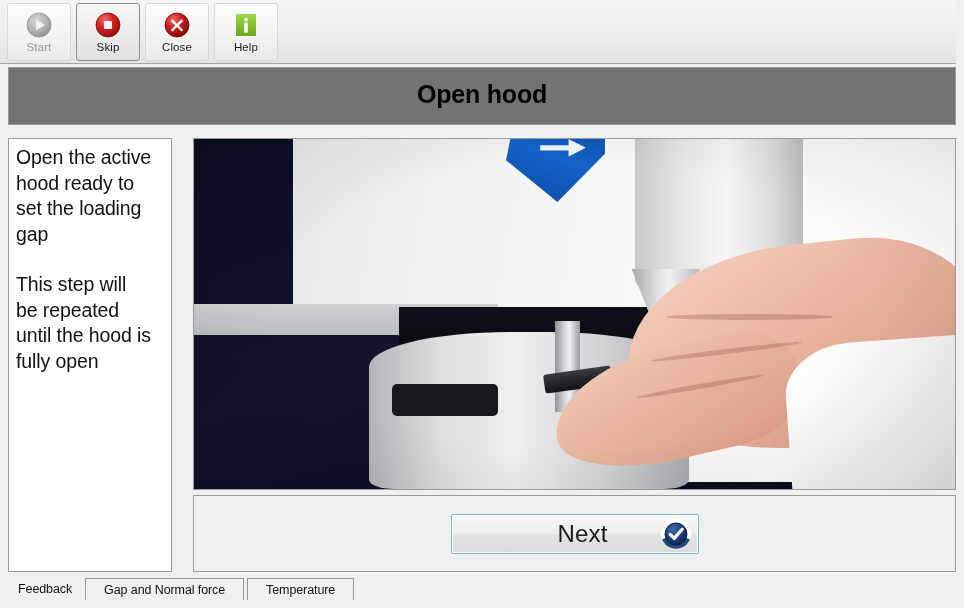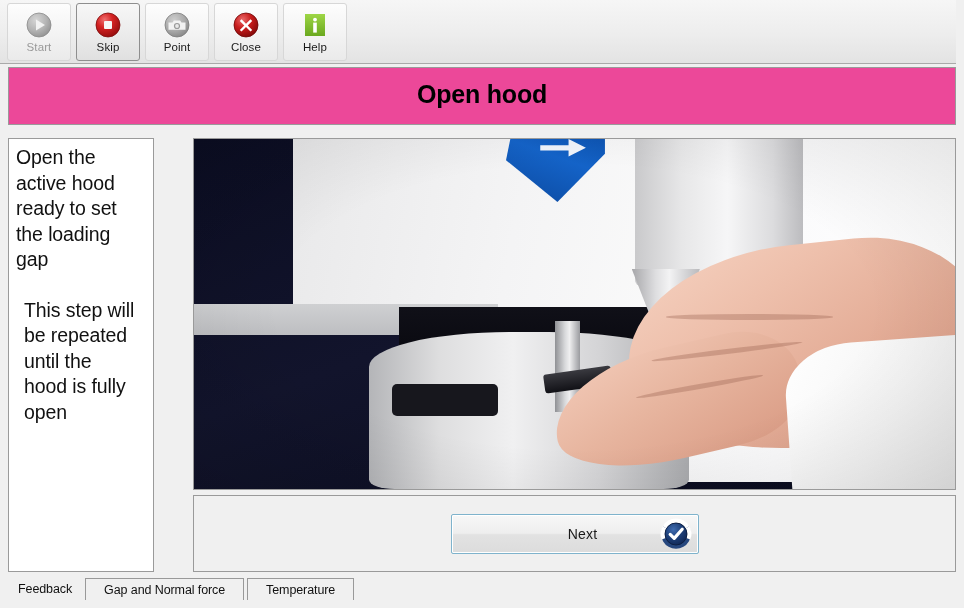--- a/index.html
+++ b/index.html
@@ -64,55 +64,55 @@
   }
   .tbtn.disabled .lbl { color: #9a9a9a; }
   .tbtn .ico { width: 28px; height: 28px; display: block; }
 
   
   .titlebar {
     position: absolute;
     left: 8px; top: 67px;
     width: 948px;
     height: 58px;
-    background: #ec4899;
+    background: #737373;
     border: 1px solid #9a9a9a;
     box-sizing: border-box;
     display: flex;
     align-items: center;
     justify-content: center;
   }
   .titlebar .ttl {
     font-size: 25px;
     font-weight: bold;
     color: #000000;
     letter-spacing: -0.2px;
     transform: translateY(-2px);
   }
 
   
   .instructions {
     position: absolute;
     left: 8px; top: 138px;
-    width: 146px;
+    width: 164px;
     height: 434px;
     background: #ffffff;
     border: 1px solid #9a9a9a;
     box-sizing: border-box;
     padding: 6px 18px 0 7px;
     overflow: hidden;
   }
   .instructions p {
     margin: 0;
     font-size: 19.5px;
     line-height: 25.5px;
     color: #111111;
     letter-spacing: -0.1px;
   }
-  .instructions p + p { margin-top: 25px; margin-left: 8px; }
+  .instructions p + p { margin-top: 25px; }
 
   
   .media {
     position: absolute;
     left: 193px; top: 138px;
     width: 763px;
     height: 352px;
     border: 1px solid #9a9a9a;
     box-sizing: border-box;
     overflow: hidden;
@@ -252,21 +252,21 @@
     border-radius: 2px;
     background: linear-gradient(to bottom, #f7f7f7 0%, #eeeeee 48%, #e2e2e2 52%, #dcdcdc 100%);
     box-shadow: inset 0 0 0 1px #ffffff;
     display: flex;
     align-items: center;
     justify-content: center;
     cursor: default;
     box-sizing: border-box;
   }
   .nextbtn .nlbl {
-    font-size: 14px;
+    font-size: 24px;
     color: #1a1a1a;
     letter-spacing: 0.2px;
     margin-left: 16px;
   }
   .nextbtn .nico {
     position: absolute;
     right: 4px;
     top: 50%;
     transform: translateY(-50%);
     width: 36px; height: 36px;
@@ -340,38 +340,20 @@
             </radialGradient>
           </defs>
           <circle cx="14" cy="14" r="12" fill="url(#gRed)" stroke="#7d0d0d" stroke-width="0.8"></circle>
           <rect x="10" y="10" width="8" height="8" rx="1" fill="#f7f7f7"></rect>
         </svg>
       </span>
       <span class="lbl">Skip</span>
     </div>
 
 
-    <div class="tbtn">
-      <span class="ico">
-        <svg viewBox="0 0 28 28" width="28" height="28">
-          <defs>
-            <radialGradient id="gGray3" cx="38%" cy="30%" r="78%">
-              <stop offset="0%" stop-color="#cecece"></stop>
-              <stop offset="55%" stop-color="#ababab"></stop>
-              <stop offset="100%" stop-color="#838383"></stop>
-            </radialGradient>
-          </defs>
-          <circle cx="14" cy="14" r="12" fill="url(#gGray3)" stroke="#7c7c7c" stroke-width="0.8"></circle>
-          <path d="M5.5 11.5 h4 l1.4 -2 h6.2 l1.4 2 h4 v7.2 h-17 z" fill="#f2f2f2"></path>
-          <circle cx="14" cy="15" r="3.1" fill="#9a9a9a"></circle>
-          <circle cx="14" cy="15" r="1.9" fill="#e9e9e9"></circle>
-        </svg>
-      </span>
-      <span class="lbl">Point</span>
-    </div>
 
     <div class="tbtn">
       <span class="ico">
         <svg viewBox="0 0 28 28" width="28" height="28">
           <defs>
             <radialGradient id="gRed2" cx="36%" cy="28%" r="80%">
               <stop offset="0%" stop-color="#ea6a6a"></stop>
               <stop offset="45%" stop-color="#c81c1c"></stop>
               <stop offset="100%" stop-color="#7c0808"></stop>
             </radialGradient>

